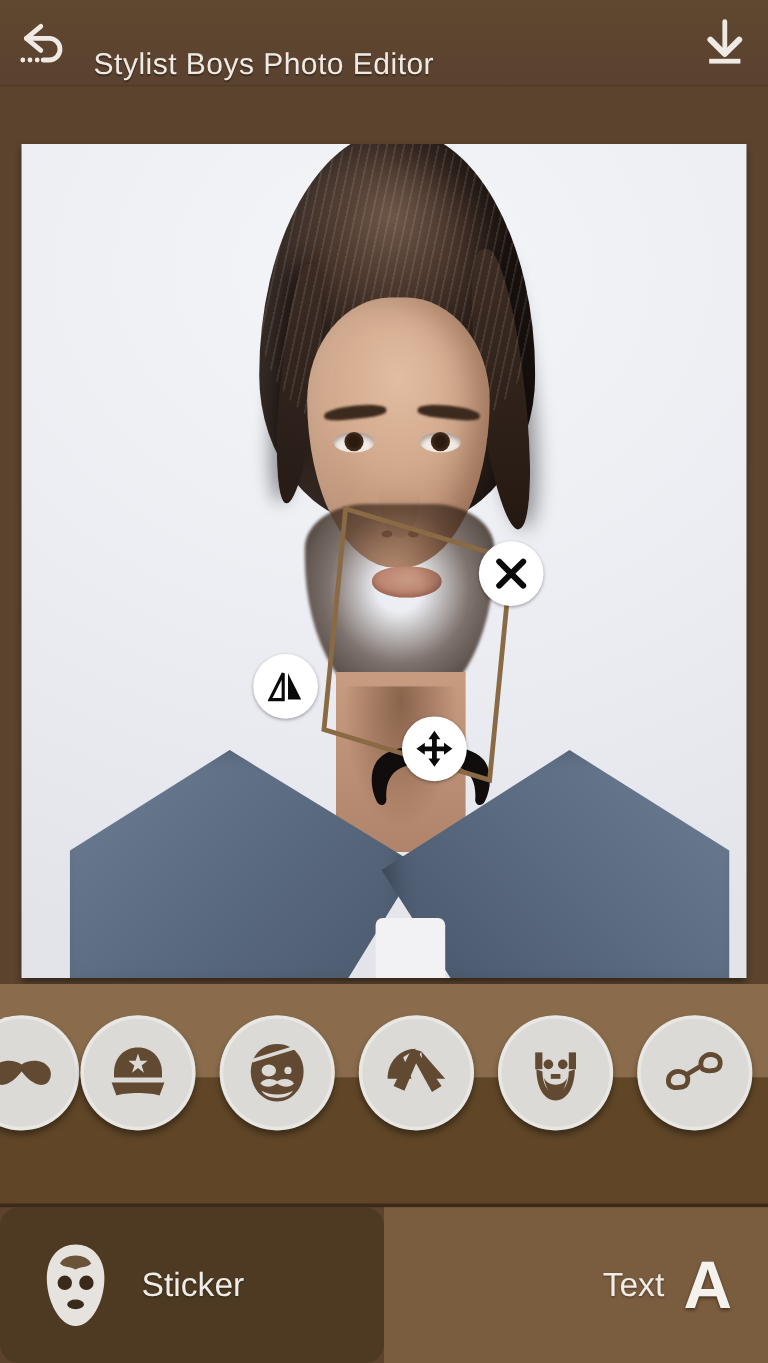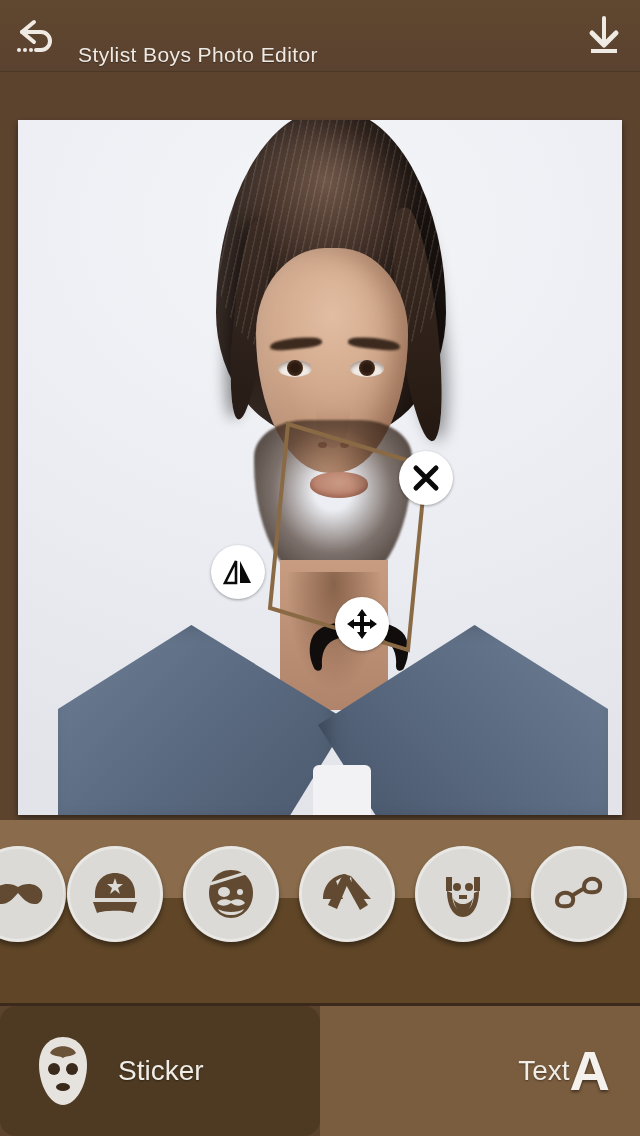--- a/index.html
+++ b/index.html
@@ -13,21 +13,21 @@
 
   
   .header {
     position:absolute; left:0; top:0; width:640px; height:72px;
     background:linear-gradient(#60472f,#5a4230);
     display:flex; align-items:center;
     border-bottom:1px solid #4b3724;
   }
   .hdr-btn { width:72px; height:72px; display:flex; align-items:center; justify-content:center; }
   .hdr-title {
-    color:#efeae4; font-size:21px; letter-spacing:.4px;
+    color:#efeae4; font-size:25px; letter-spacing:.4px;
     text-shadow:0 1px 1px rgba(0,0,0,.35);
     flex:1; margin-left:6px;margin-top:38px;
   }
 
   
   .stage { position:absolute; left:0; top:72px; width:640px; height:748px; background:#5b432e; }
   .photo-wrap {
     position:absolute; left:18px; top:48px; width:604px; height:695px;
     overflow:hidden; background:#eceef3;
     box-shadow:0 3px 6px rgba(0,0,0,.45);
@@ -138,21 +138,21 @@
     background:#dcdad6;
     box-shadow:0 4px 5px rgba(0,0,0,.38), inset 0 0 0 3px rgba(255,255,255,.35);
     display:flex; align-items:center; justify-content:center;
   }
   .sep { position:absolute; left:0; top:1003px; width:640px; height:3px; background:#3b2a1b; }
 
   
   .footer { position:absolute; left:0; top:1006px; width:640px; height:130px; display:flex; }
   .foot-btn { height:130px; display:flex; align-items:center; }
   .foot-sticker { width:320px; background:#4e3a22; padding-left:32px; gap:24px;border-radius:16px; }
-  .foot-text { width:320px; background:#7a5c3e; justify-content:flex-end; padding-right:30px; }
+  .foot-text { width:320px; background:#7a5c3e; justify-content:flex-end; padding-right:30px; gap:16px; }
   .foot-label { color:#f0ece6; font-size:28px; text-shadow:0 1px 2px rgba(0,0,0,.4); }
   .big-a { color:#f5f2ee; font-size:56px; font-weight:bold; line-height:1; text-shadow:0 2px 3px rgba(0,0,0,.45); }
 </style>
 </head>
 <body>
 
 <div id="app">
 
   <div class="header">
     <div class="hdr-btn">

